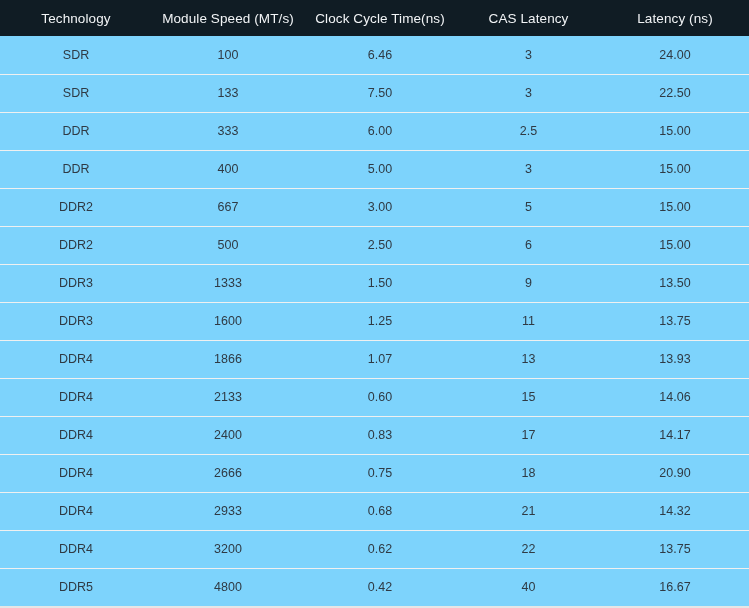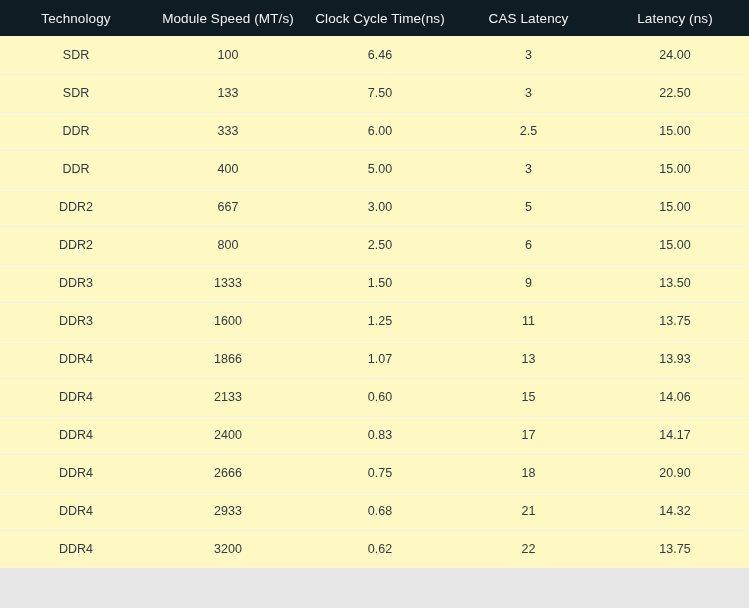--- a/index.html
+++ b/index.html
@@ -33,21 +33,21 @@
     text-align: center;
     letter-spacing: 0.1px;
     padding: 0;
     height: 36px;
     vertical-align: middle;
     white-space: nowrap;
   }
 
   #memory-latency-table tbody tr {
     height: 38px;
-    background: #fef9c3;
+    background: #7dd3fc;
     border-bottom: 1px solid #f0f0f0;
   }
 
   #memory-latency-table tbody tr:last-child {
     border-bottom: none;
   }
 
   #memory-latency-table tbody td {
     color: #2f3a44;
     font-size: 12.5px;
@@ -116,21 +116,21 @@
       </tr>
       <tr>
         <td>DDR2</td>
         <td>667</td>
         <td>3.00</td>
         <td>5</td>
         <td>15.00</td>
       </tr>
       <tr>
         <td>DDR2</td>
-        <td>800</td>
+        <td>500</td>
         <td>2.50</td>
         <td>6</td>
         <td>15.00</td>
       </tr>
       <tr>
         <td>DDR3</td>
         <td>1333</td>
         <td>1.50</td>
         <td>9</td>
         <td>13.50</td>
@@ -177,14 +177,21 @@
         <td>21</td>
         <td>14.32</td>
       </tr>
       <tr>
         <td>DDR4</td>
         <td>3200</td>
         <td>0.62</td>
         <td>22</td>
         <td>13.75</td>
       </tr>
+      <tr>
+        <td>DDR5</td>
+        <td>4800</td>
+        <td>0.42</td>
+        <td>40</td>
+        <td>16.67</td>
+      </tr>
     </tbody>
 </table>
 
 </body></html>

